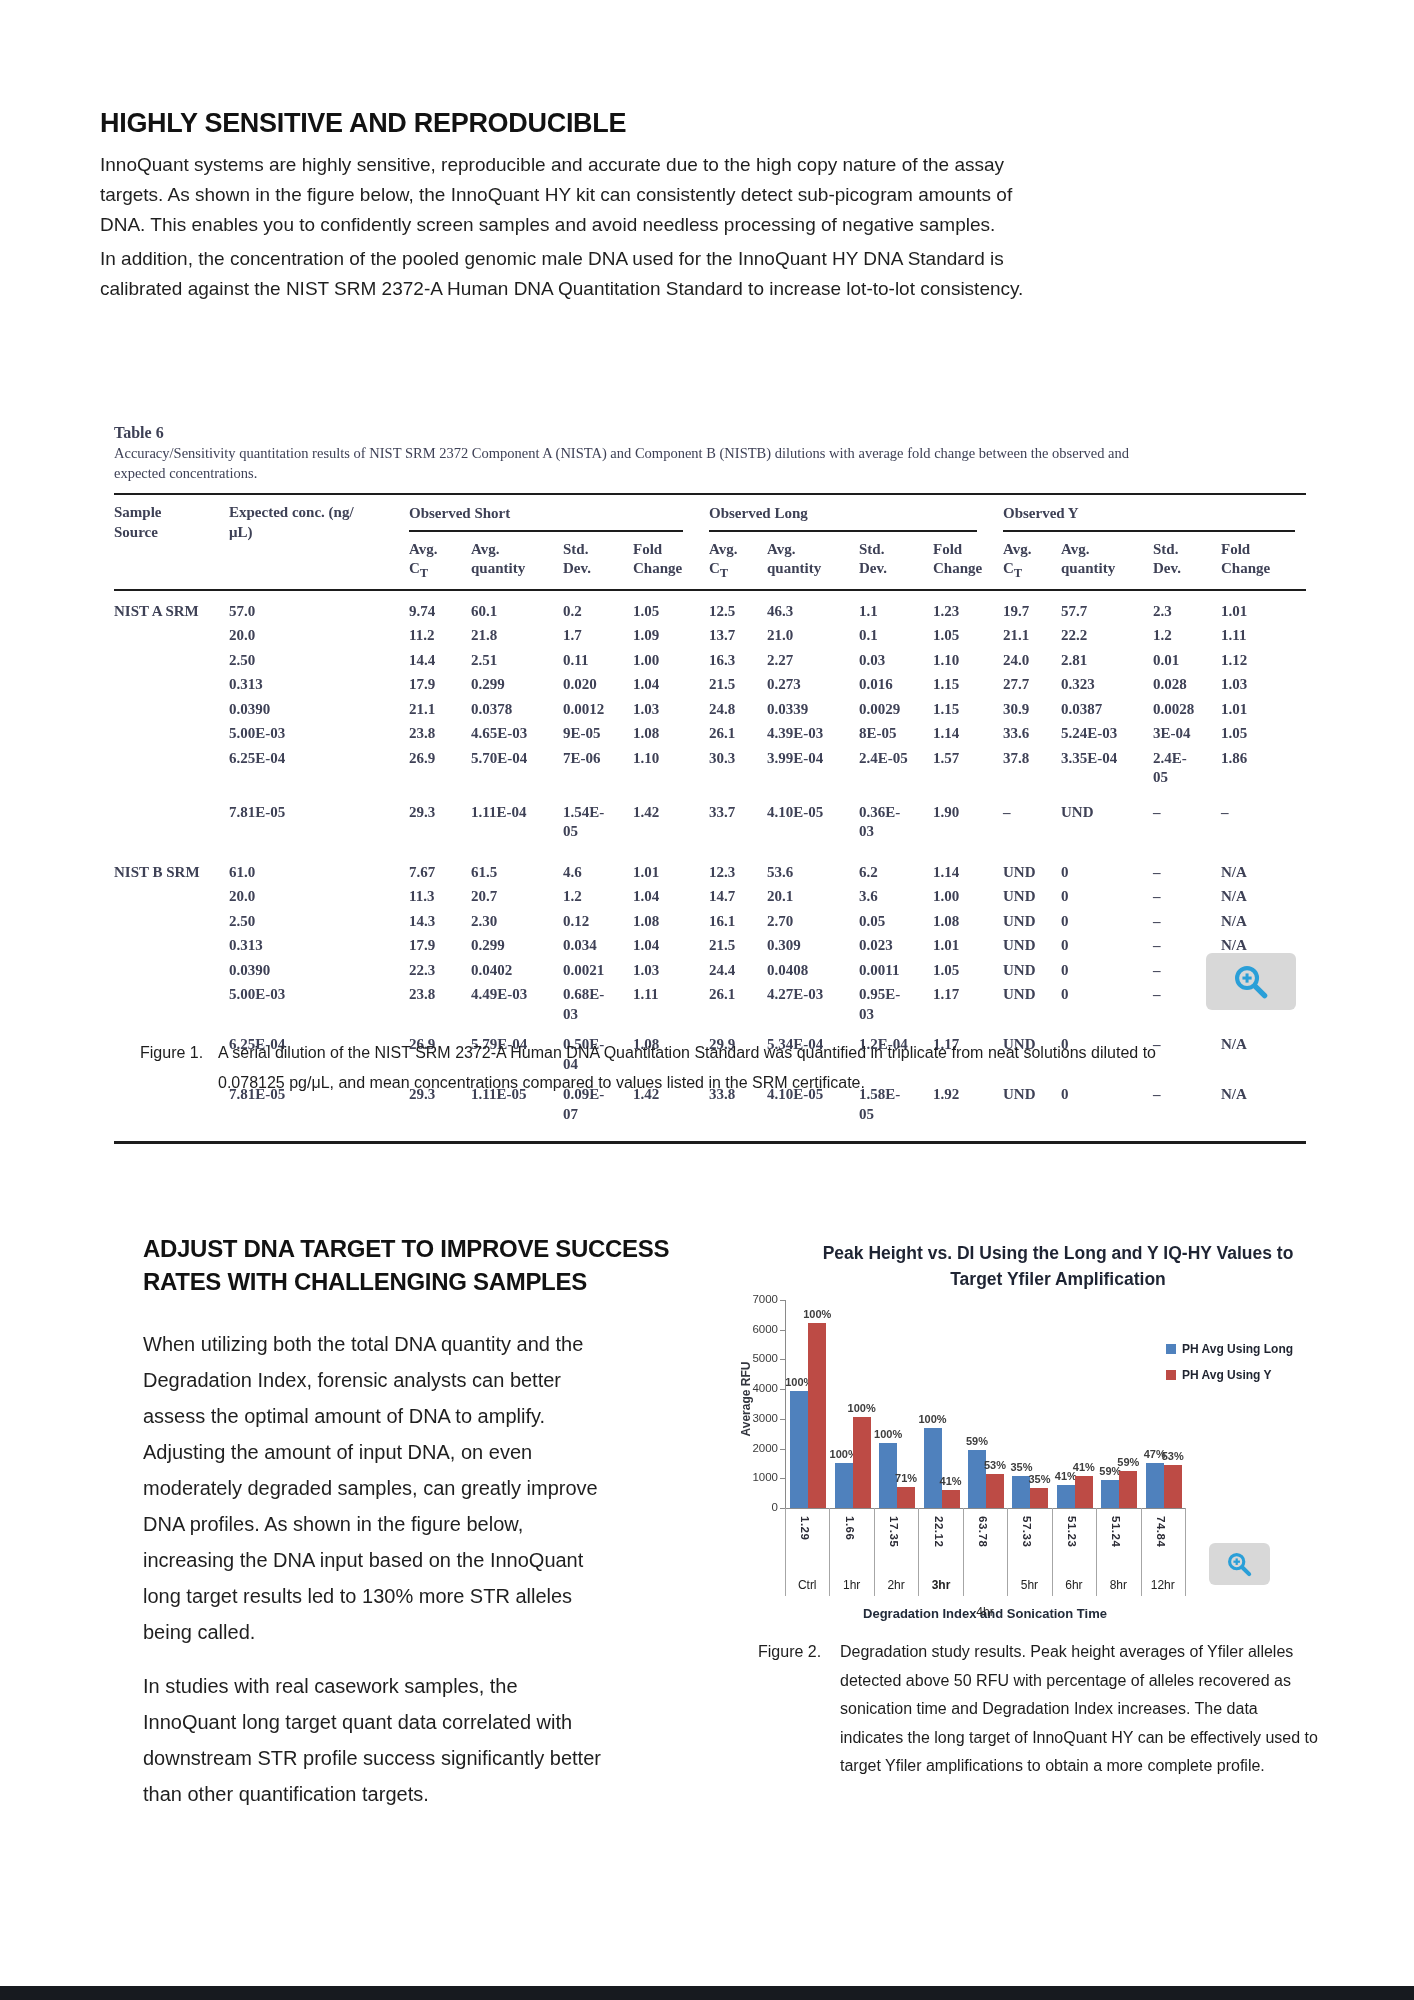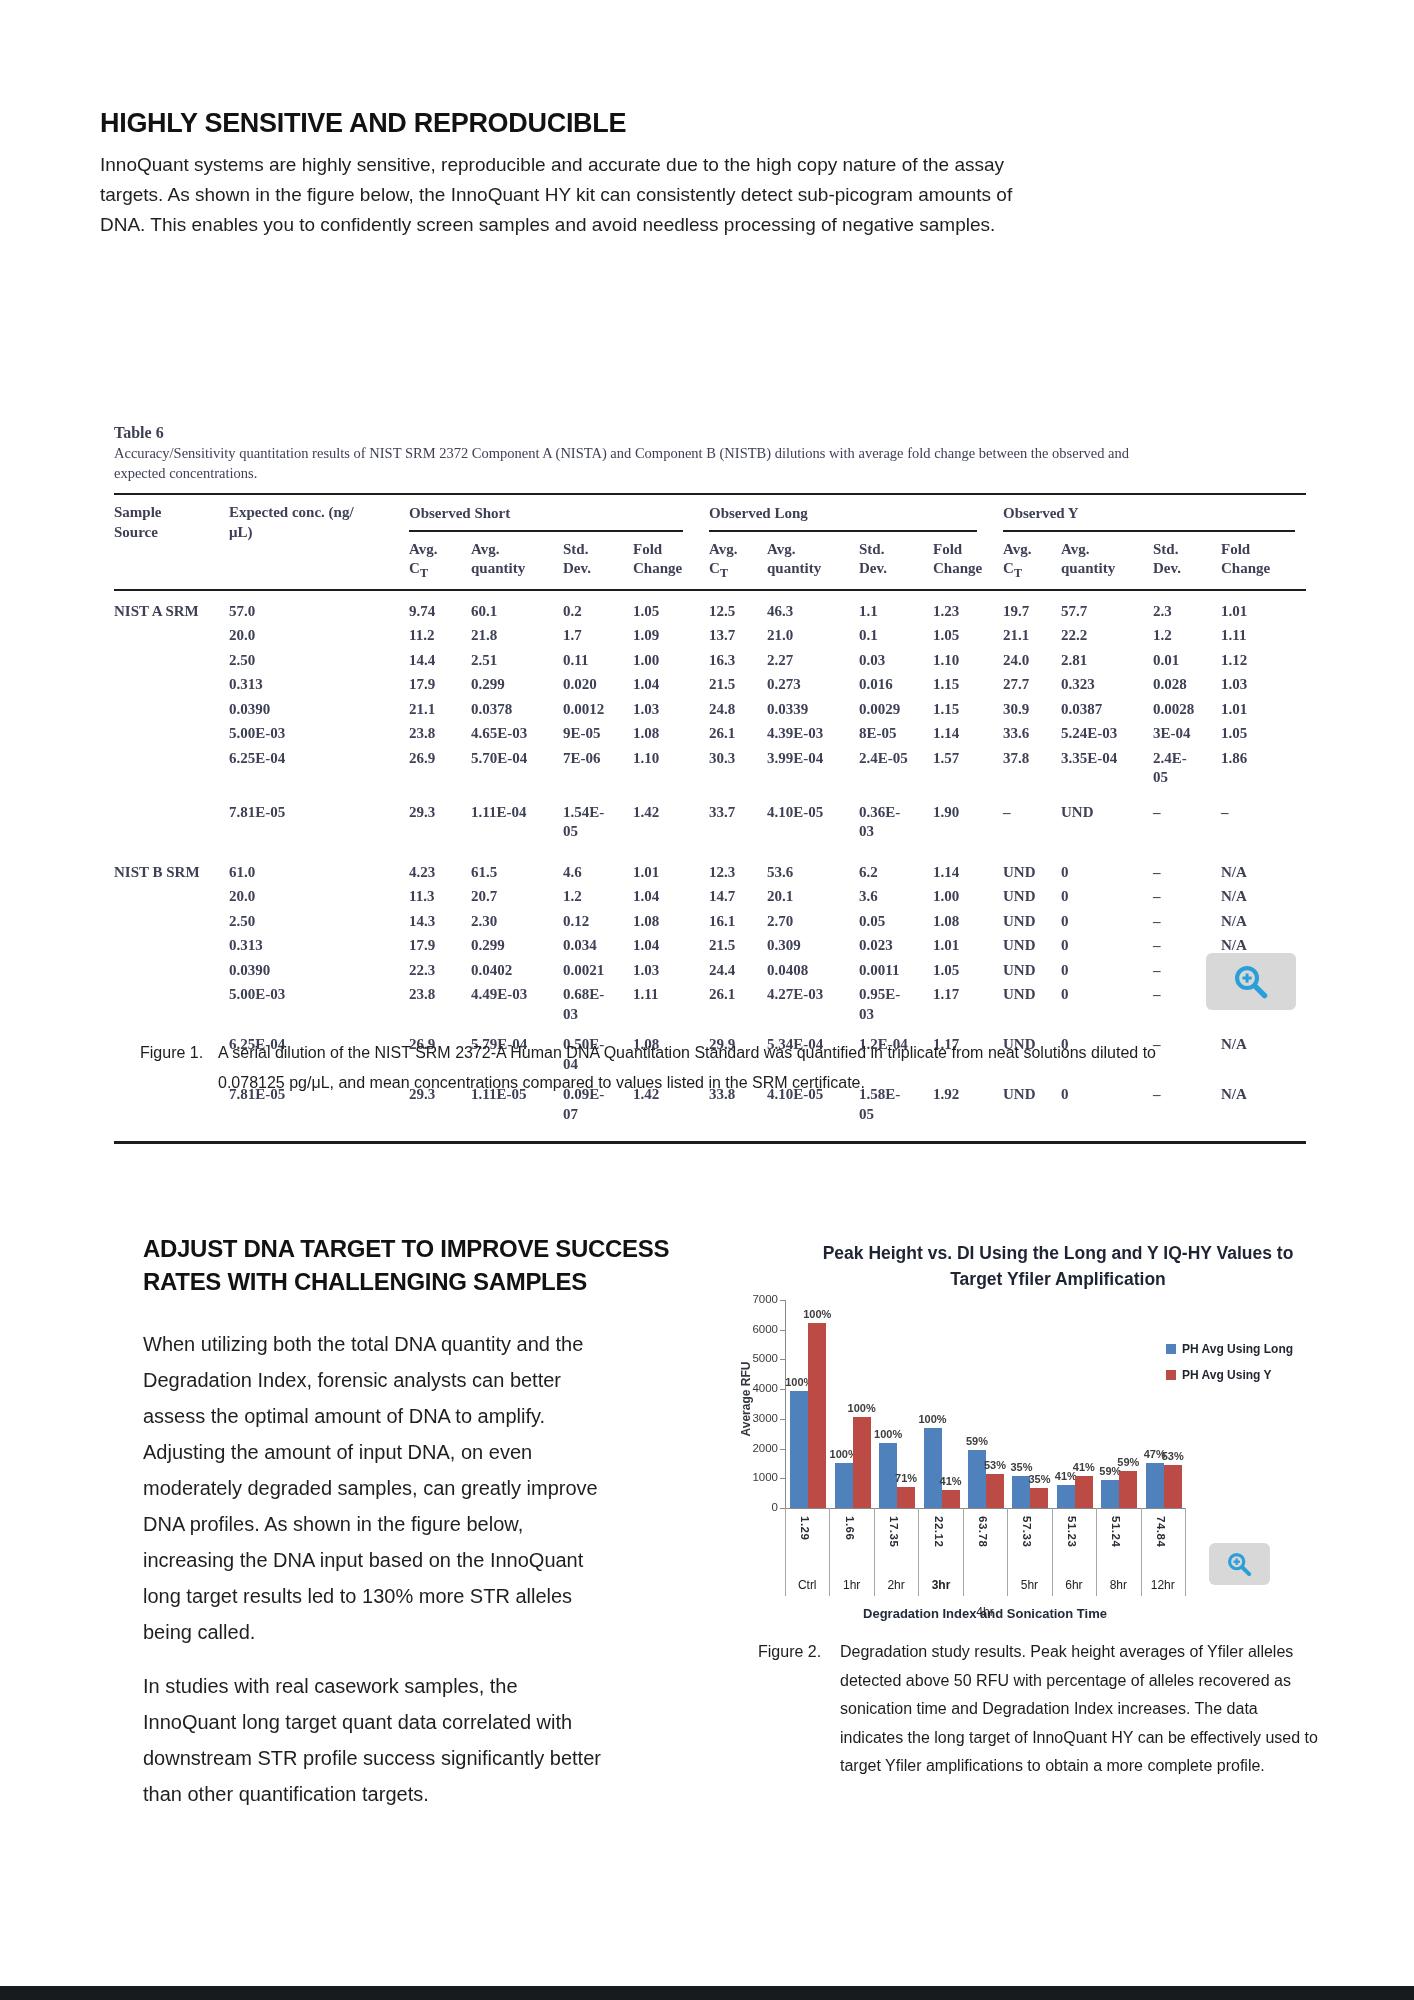--- a/index.html
+++ b/index.html
@@ -82,20 +82,22 @@
 </style>
 </head>
 <body>
 
 <div class="page">
 
   <h1>HIGHLY SENSITIVE AND REPRODUCIBLE</h1>
   <p class="body p1">InnoQuant systems are highly sensitive, reproducible and accurate due to the high copy nature of the assay
 targets. As shown in the figure below, the InnoQuant HY kit can consistently detect sub-picogram amounts of
 DNA. This enables you to confidently screen samples and avoid needless processing of negative samples.</p>
+  <p class="body p2">In addition, the concentration of the pooled genomic male DNA used for the InnoQuant HY DNA Standard is
+calibrated against the NIST SRM 2372-A Human DNA Quantitation Standard to increase lot-to-lot consistency.</p>
 
   <div class="tablefig">
     <div class="ttitle">Table 6</div>
     <div class="tcaption">Accuracy/Sensitivity quantitation results of NIST SRM 2372 Component A (NISTA) and Component B (NISTB) dilutions with average fold change between the observed and
 expected concentrations.</div>
     <div class="thead">
       <div class="gh c1">Sample
 Source</div>
       <div class="gh c2">Expected conc. (ng/
 μL)</div>
@@ -243,21 +245,21 @@
 03</div>
           <div class="tcell c10">1.90</div>
           <div class="tcell c11">–</div>
           <div class="tcell c12">UND</div>
           <div class="tcell c13">–</div>
           <div class="tcell c14">–</div>
         </div>
         <div class="trow g1 r0">
           <div class="tcell c1">NIST B SRM</div>
           <div class="tcell c2">61.0</div>
-          <div class="tcell c3">4.23</div>
+          <div class="tcell c3">7.67</div>
           <div class="tcell c4">61.5</div>
           <div class="tcell c5">4.6</div>
           <div class="tcell c6">1.01</div>
           <div class="tcell c7">12.3</div>
           <div class="tcell c8">53.6</div>
           <div class="tcell c9">6.2</div>
           <div class="tcell c10">1.14</div>
           <div class="tcell c11">UND</div>
           <div class="tcell c12">0</div>
           <div class="tcell c13">–</div>

